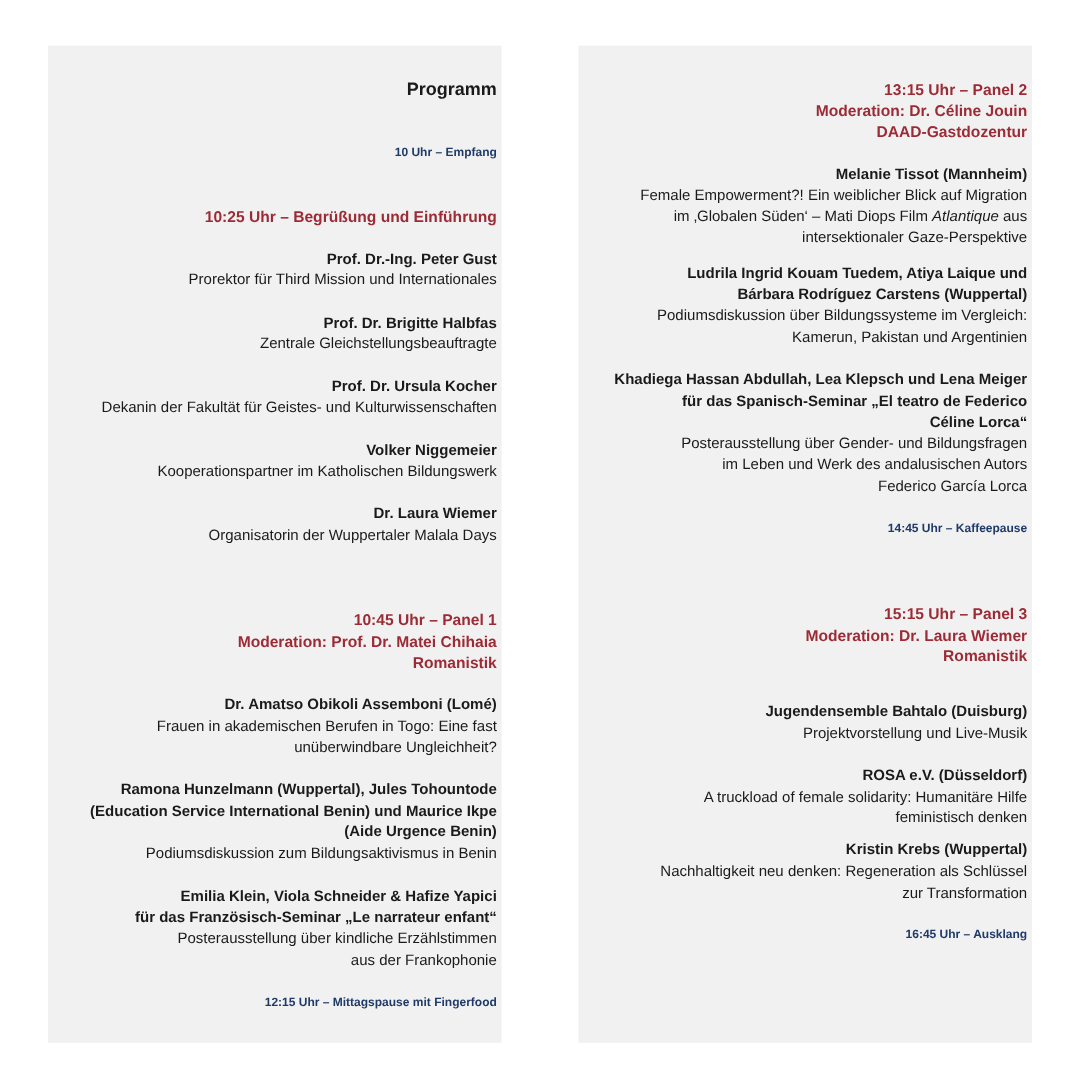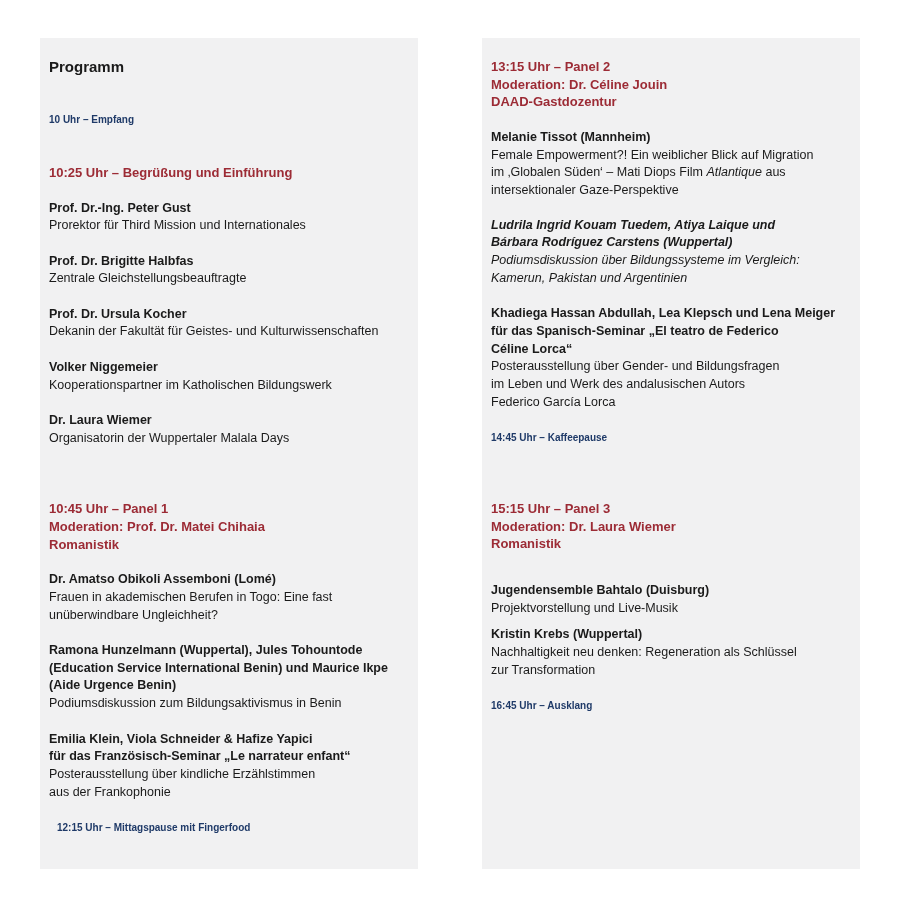--- a/index.html
+++ b/index.html
@@ -15,21 +15,22 @@
     background: var(--page-bg, #ffffff);
     overflow: hidden;
   }
   .panel {
     position: absolute;
     top: 38px;
     width: 378px;
     height: 831px;
     background: var(--panel-bg, #f1f1f1);
     box-sizing: border-box;
-    padding: 20px 4px 0 9px;
+    padding: 28px 4px 0 9px;
+    text-align: right;
   }
   .panel-left  { left: 40px; }
   .panel-right { left: 482px; }
   .block { margin: 0; }
   .line {
     font-size: 12.5px;
     line-height: 17.7px;
     color: var(--body-color, #1a1a1a);
     white-space: nowrap;
   }
@@ -116,21 +117,21 @@
         <div class="line bold">13:15 Uhr – Panel 2</div>
         <div class="line bold">Moderation: Dr. Céline Jouin</div>
         <div class="line bold">DAAD-Gastdozentur</div>
       </div>
       <div class="block entry" style="margin-top: 17.7px;">
         <div class="line bold">Melanie Tissot (Mannheim)</div>
         <div class="line">Female Empowerment?! Ein weiblicher Blick auf Migration</div>
         <div class="line"><span>im ‚Globalen Süden‘ – Mati Diops Film </span><span class="italic">Atlantique</span><span> aus</span></div>
         <div class="line">intersektionaler Gaze-Perspektive</div>
       </div>
-      <div class="block entry" style="margin-top: 17px; font-style: italic;">
+      <div class="block entry" style="margin-top: 12px;">
         <div class="line bold">Ludrila Ingrid Kouam Tuedem, Atiya Laique und</div>
         <div class="line bold">Bárbara Rodríguez Carstens (Wuppertal)</div>
         <div class="line">Podiumsdiskussion über Bildungssysteme im Vergleich:</div>
         <div class="line">Kamerun, Pakistan und Argentinien</div>
       </div>
       <div class="block entry" style="margin-top: 17.7px;">
         <div class="line bold">Khadiega Hassan Abdullah, Lea Klepsch und Lena Meiger</div>
         <div class="line bold">für das Spanisch-Seminar „El teatro de Federico</div>
         <div class="line bold">Céline Lorca“</div>
         <div class="line">Posterausstellung über Gender- und Bildungsfragen</div>
@@ -142,20 +143,25 @@
       </div>
       <div class="block session" style="margin-top: 53.1px;">
         <div class="line bold">15:15 Uhr – Panel 3</div>
         <div class="line bold">Moderation: Dr. Laura Wiemer</div>
         <div class="line bold">Romanistik</div>
       </div>
       <div class="block entry" style="margin-top: 29px;">
         <div class="line bold">Jugendensemble Bahtalo (Duisburg)</div>
         <div class="line">Projektvorstellung und Live-Musik</div>
       </div>
+      <div class="block entry" style="margin-top: 17.7px;">
+        <div class="line bold">ROSA e.V. (Düsseldorf)</div>
+        <div class="line">A truckload of female solidarity: Humanitäre Hilfe</div>
+        <div class="line">feministisch denken</div>
+      </div>
       <div class="block entry" style="margin-top: 9px;">
         <div class="line bold">Kristin Krebs (Wuppertal)</div>
         <div class="line">Nachhaltigkeit neu denken: Regeneration als Schlüssel</div>
         <div class="line">zur Transformation</div>
       </div>
       <div class="block time" style="margin-top: 17.7px;">
         <div class="line bold">16:45 Uhr – Ausklang</div>
       </div>
     </div>
 </div>

